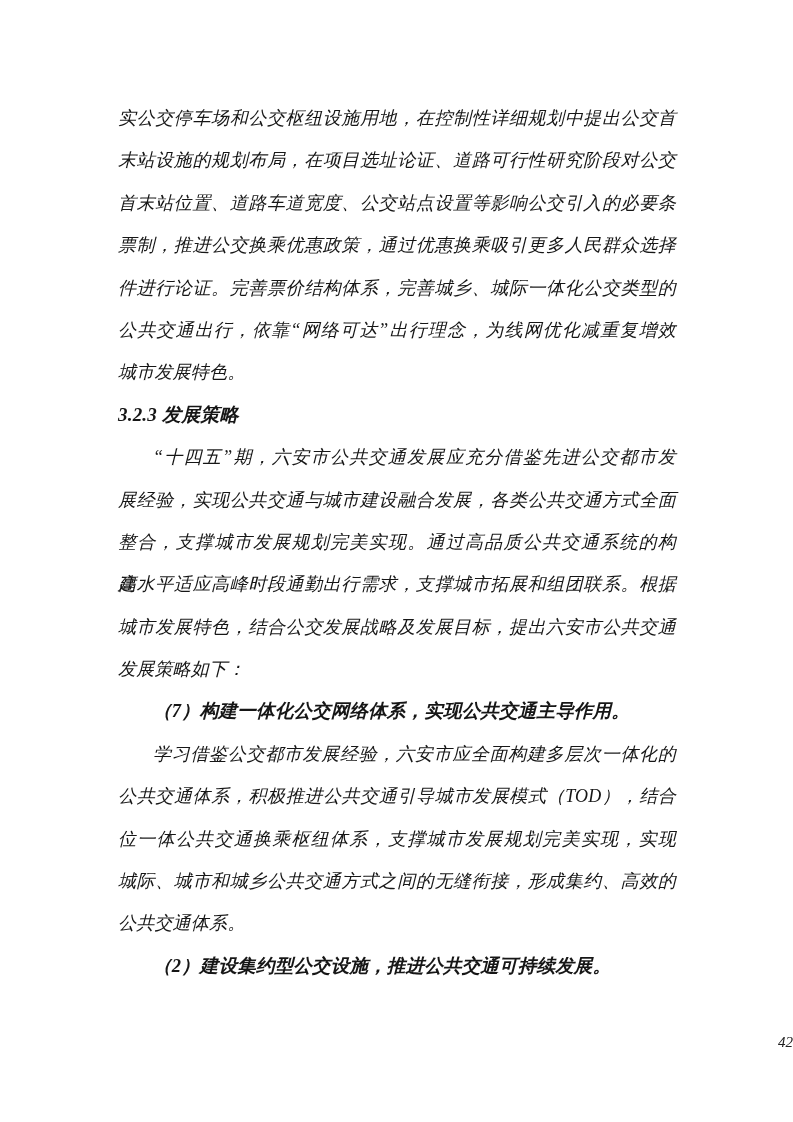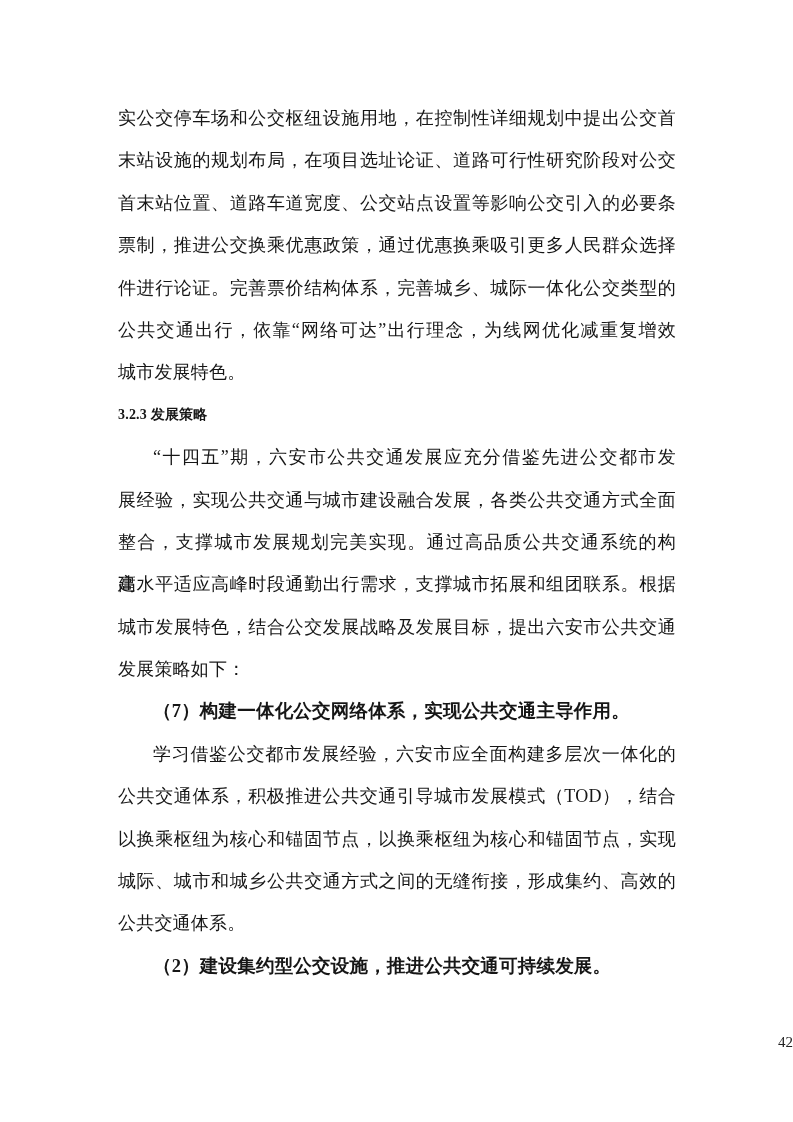--- a/index.html
+++ b/index.html
@@ -8,20 +8,21 @@
     background: #ffffff;
   }
   .page {
     position: relative;
     width: 793px;
     height: 1122px;
     background: #ffffff;
     color: #161616;
     font-family: "Liberation Serif", "DejaVu Serif", serif;
     overflow: hidden;
+    font-style: italic;
   }
   .content {
     position: absolute;
     left: 118px;
     top: 97px;
     width: 558px;
   }
   .ln {
     height: 42.4px;
     line-height: 42.4px;
@@ -31,21 +32,21 @@
   .j {
     text-align: justify;
     text-align-last: justify;
     text-justify: inter-character;
   }
   .ind {
     text-indent: 35px;
   }
   .heading {
     font-weight: bold;
-    font-size: 14px;
+    font-size: 19px;
   }
   .sub {
     font-weight: bold;
     font-size: 18.5px;
   }
   .footer {
     position: absolute;
     left: 0;
     right: 0;
     top: 1031px;
@@ -81,21 +82,21 @@
       <div class="ln j">高水平适应高峰时段通勤出行需求，支撑城市拓展和组团联系。根据</div>
       <div class="ln j">城市发展特色，结合公交发展战略及发展目标，提出六安市公共交通</div>
       <div class="ln">发展策略如下：</div>
     </div>
 
     <div class="ln sub ind">（7）构建一体化公交网络体系，实现公共交通主导作用。</div>
 
     <div>
       <div class="ln j ind">学习借鉴公交都市发展经验，六安市应全面构建多层次一体化的</div>
       <div class="ln j">公共交通体系，积极推进公共交通引导城市发展模式（TOD），结合</div>
-      <div class="ln j">以换乘枢纽为核心和锚固节点，以换乘枢纽为核心和锚固节点，实现</div>
+      <div class="ln j">位一体公共交通换乘枢纽体系，支撑城市发展规划完美实现，实现</div>
       <div class="ln j">城际、城市和城乡公共交通方式之间的无缝衔接，形成集约、高效的</div>
       <div class="ln">公共交通体系。</div>
     </div>
 
     <div class="ln sub ind">（2）建设集约型公交设施，推进公共交通可持续发展。</div>
 
   </div>
 
   <div class="footer">42</div>
 </div>

